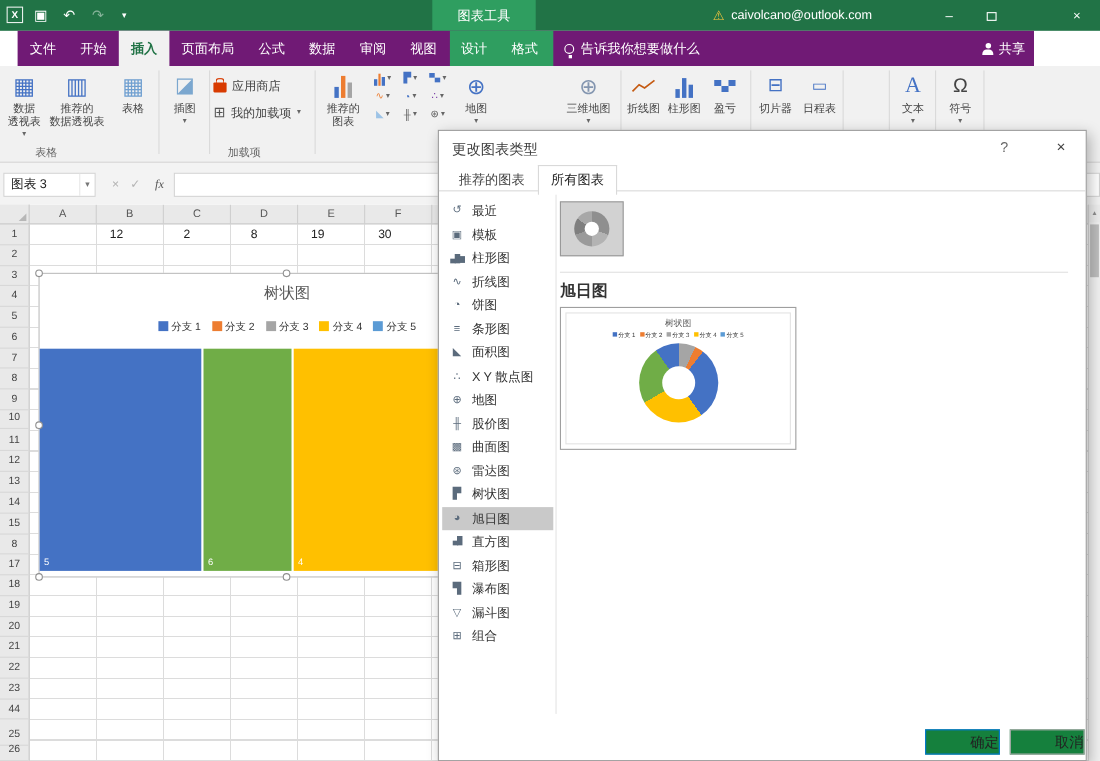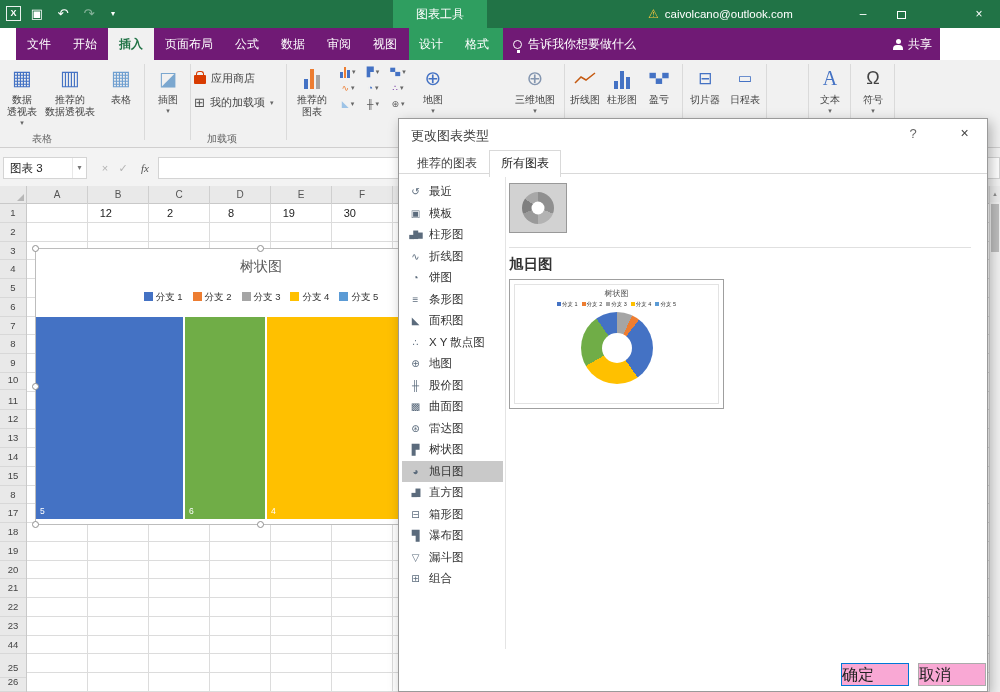--- a/index.html
+++ b/index.html
@@ -110,21 +110,21 @@
     display:flex;align-items:center;justify-content:center}
   .donut{border-radius:50%;position:relative}
   .hole{position:absolute;background:#fff;border-radius:50%;left:50%;top:50%;transform:translate(-50%,-50%)}
   .sep2{position:absolute;left:110px;right:16px;top:128px;border-top:1px solid #e0e0e0}
   .dheading{position:absolute;left:110px;top:136px;font-size:14.5px;font-weight:600;color:#333}
   .preview{position:absolute;left:110px;top:160px;width:215px;height:130px;border:1px solid #9f9f9f;background:#fff;padding:4px}
   .pinner{width:100%;height:100%;border:1px solid #e3e3e3;display:flex;flex-direction:column;align-items:center}
   .ptitle{font-size:8px;color:#595959;margin-top:3px}
   .plegend{display:flex;gap:4px;margin-top:2px;color:#333}
   .pdonutwrap{margin-top:4px}
-  .dbtn{position:absolute;width:68px;height:23px;line-height:21px;text-align:left;font-size:16px;color:#222;background:#f9a8d4}
+  .dbtn{position:absolute;width:68px;height:23px;line-height:21px;text-align:right;font-size:13px;color:#222;background:#15803d}
   .ok{left:442px;top:544px;border:1px solid #0078d7}
   .cancel{left:519px;top:544px;border:1px solid #ababab}
 </style>
 </head>
 <body>
 
 <div class="screen">
 
   <div class="titlebar">
     <span class="xlogo">X</span>

